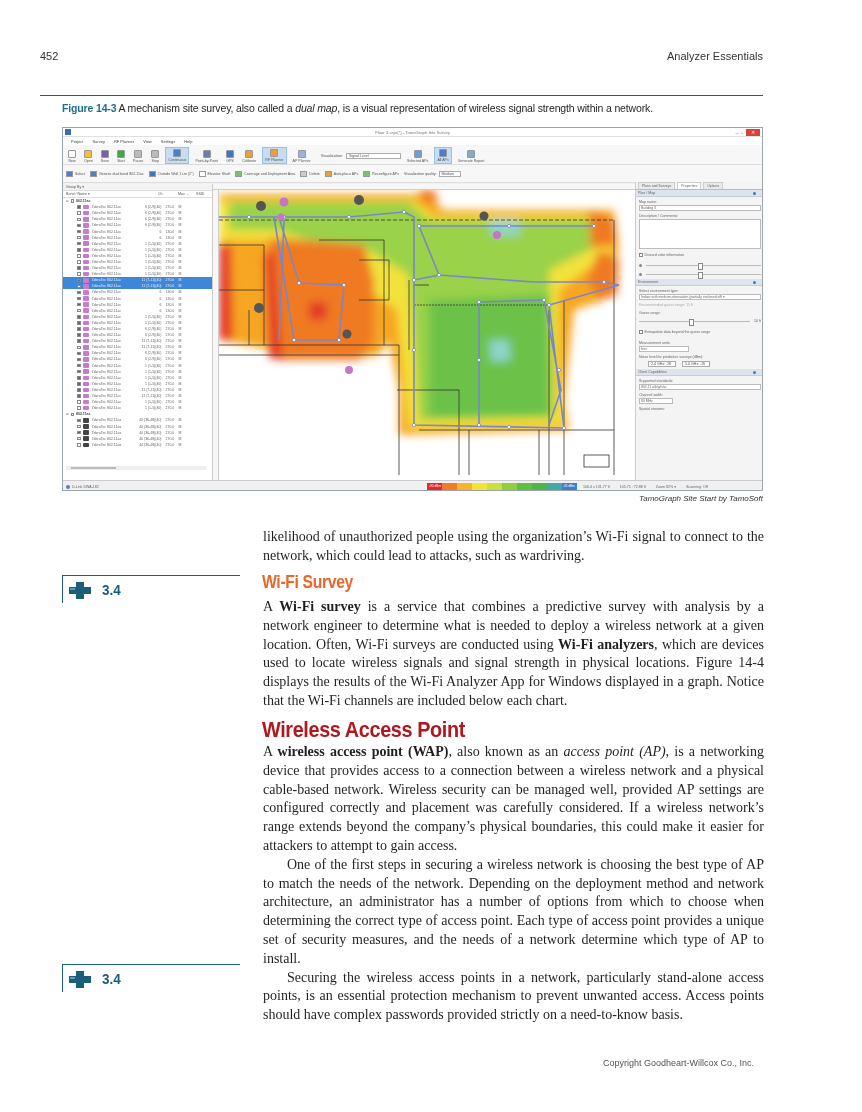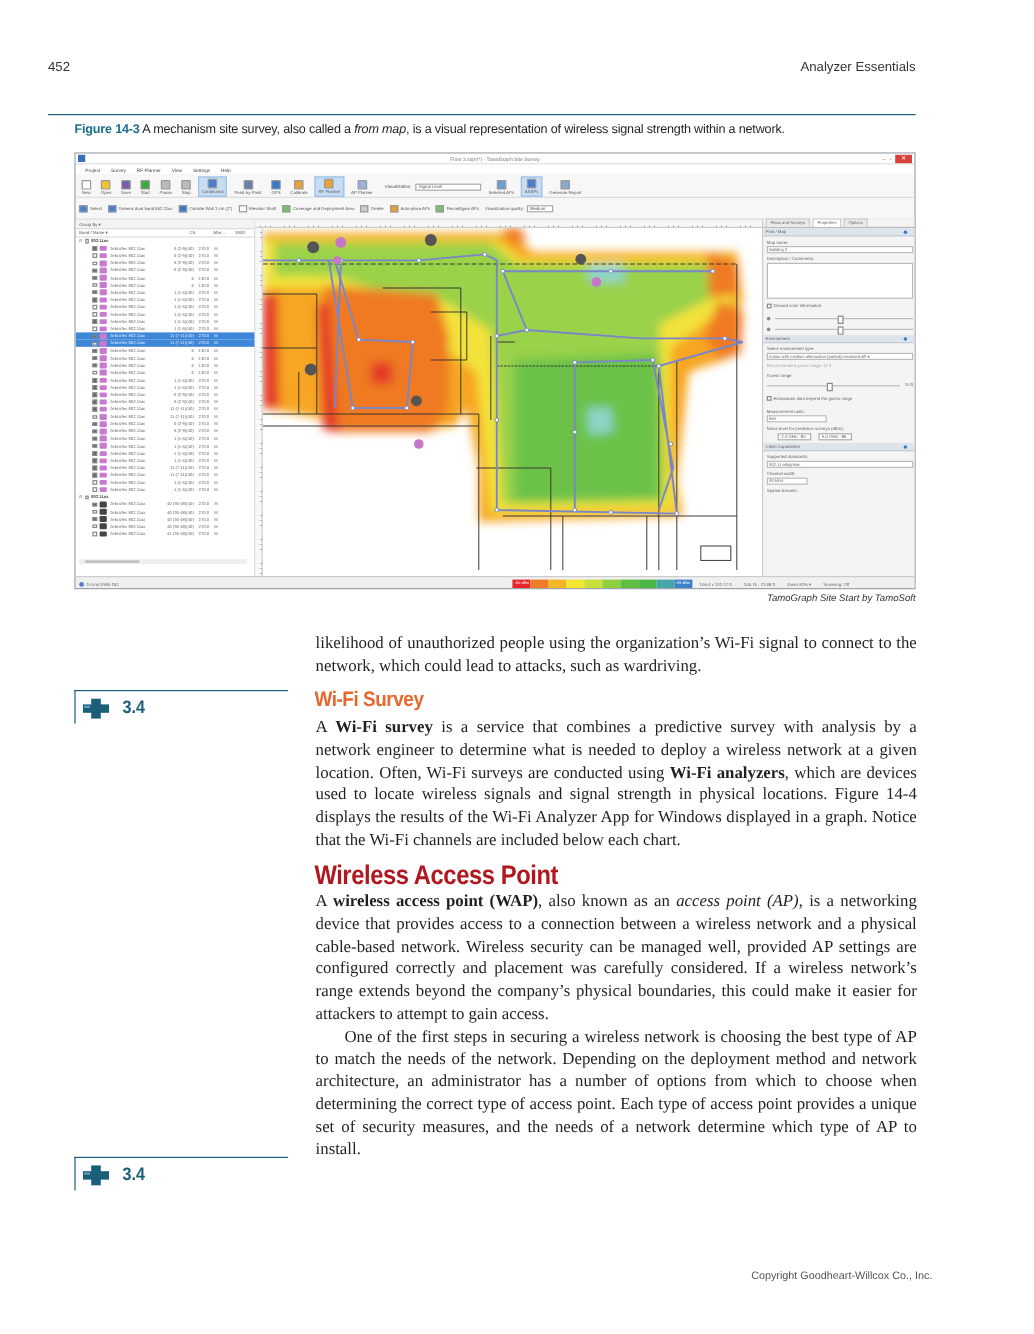--- a/index.html
+++ b/index.html
@@ -91,31 +91,31 @@
   .body-col b { font-weight: bold; }
   .body-col p.indent { text-indent: 24px; }
   .h2 { position: absolute; left: 262px; font-family: "Liberation Sans", sans-serif; font-weight: bold; letter-spacing: -0.4px; }
   .h2.orange { color: #e8672b; font-size: 17.5px; top: 572px; transform: scaleX(0.9); transform-origin: left; }
   .h2.red { color: #b0171f; font-size: 22.5px; top: 717px; transform: scaleX(0.88); transform-origin: left; }
 
   .obj-box { position: absolute; left: 62px; width: 178px; height: 28px; border-top: 1.5px solid #1b5e7a; border-left: 1.5px solid #1b5e7a; }
   .obj-box .cross { position: absolute; left: 6px; top: 6px; width: 22px; height: 17px; }
   .obj-box .num { position: absolute; left: 39px; top: 5px; font: bold 15px "Liberation Sans", sans-serif; color: #1b5e7a; transform: scaleX(0.9); transform-origin: left; }
 
-  .copyright { position: absolute; right: 85px; top: 1058px; font: 9px "Liberation Sans", sans-serif; color: #555; margin-left: 27px; }
+  .copyright { position: absolute; right: 108px; top: 1058px; font: 9px "Liberation Sans", sans-serif; color: #555; margin-left: 27px; }
 </style>
 </head>
 <body>
 
 <div class="page-num">452</div>
 <div class="running-head">Analyzer Essentials</div>
 <div class="top-rule"></div>
 
 <div class="fig-caption">
-  <span class="fig-label">Figure 14-3</span><span> A mechanism site survey, also called a </span><i>from map</i><span>, is a visual representation of wireless signal strength within a network.</span>
+  <span class="fig-label">Figure 14-3</span><span> A mechanism site survey, also called a </span><i>dual map</i><span>, is a visual representation of wireless signal strength within a network.</span>
 </div>
 
 <div class="app">
   <div class="titlebar">
     <div class="app-icon"></div>
     <div class="title">Floor 3.sspr(*) - TamoGraph Site Survey</div>
     <div class="win-btns">
       <span>–</span>
       <span>▫</span>
       <span class="close">✕</span>
@@ -755,20 +755,21 @@
 
 <div class="body-col" style="top:598px">
   <p><span>A </span><b>Wi-Fi survey</b><span> is a service that combines a predictive survey with analysis by a network engineer to determine what is needed to deploy a wireless network at a given location. Often, Wi-Fi surveys are conducted using </span><b>Wi-Fi analyzers</b><span>, which are devices used to locate wireless signals and signal strength in physical locations. Figure 14-4 displays the results of the Wi-Fi Analyzer App for Windows displayed in a graph. Notice that the Wi-Fi channels are included below each chart.</span></p>
 </div>
 
 <div class="h2 red">Wireless Access Point</div>
 
 <div class="body-col" style="top:743px">
   <p><span>A </span><b>wireless access point (WAP)</b><span>, also known as an </span><i>access point (AP)</i><span>, is a networking device that provides access to a connection between a wireless network and a physical cable-based network. Wireless security can be managed well, provided AP settings are configured correctly and placement was carefully considered. If a wireless network’s range extends beyond the company’s physical boundaries, this could make it easier for attackers to attempt to gain access.</span></p>
   <p class="indent">One of the first steps in securing a wireless network is choosing the best type of AP to match the needs of the network. Depending on the deployment method and network architecture, an administrator has a number of options from which to choose when determining the correct type of access point. Each type of access point provides a unique set of security measures, and the needs of a network determine which type of AP to install.</p>
+  <p class="indent">Securing the wireless access points in a network, particularly stand-alone access points, is an essential protection mechanism to prevent unwanted access. Access points should have complex passwords provided strictly on a need-to-know basis.</p>
 </div>
 
 <div class="obj-box" style="top:964px">
   <svg class="cross" viewBox="0 0 22 17">
     <rect x="7" y="0" width="8" height="17" fill="#1b5e7a"></rect>
     <rect x="0" y="5" width="22" height="7" fill="#1b5e7a"></rect>
     <rect x="1" y="6" width="5" height="2" fill="#5b9ab8"></rect>
   </svg>
   <span class="num">3.4</span>
 </div>

